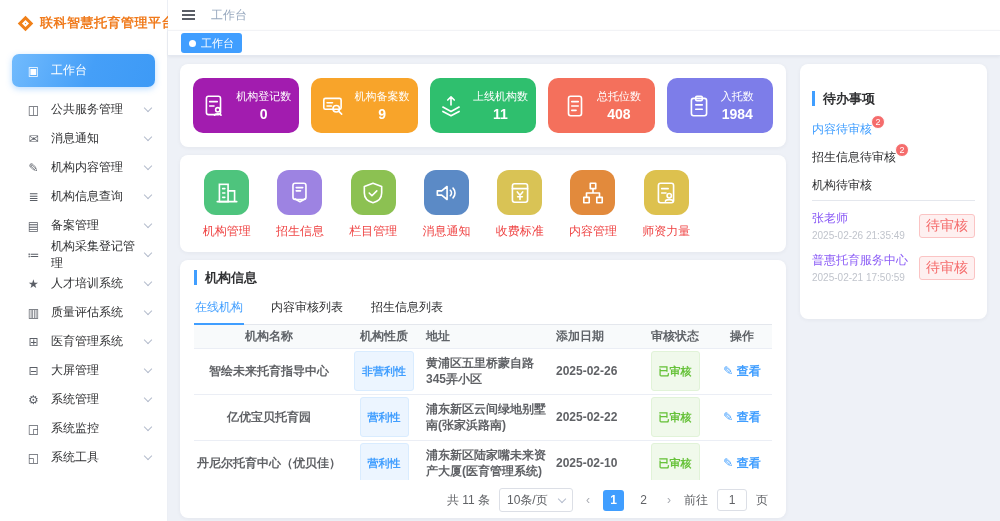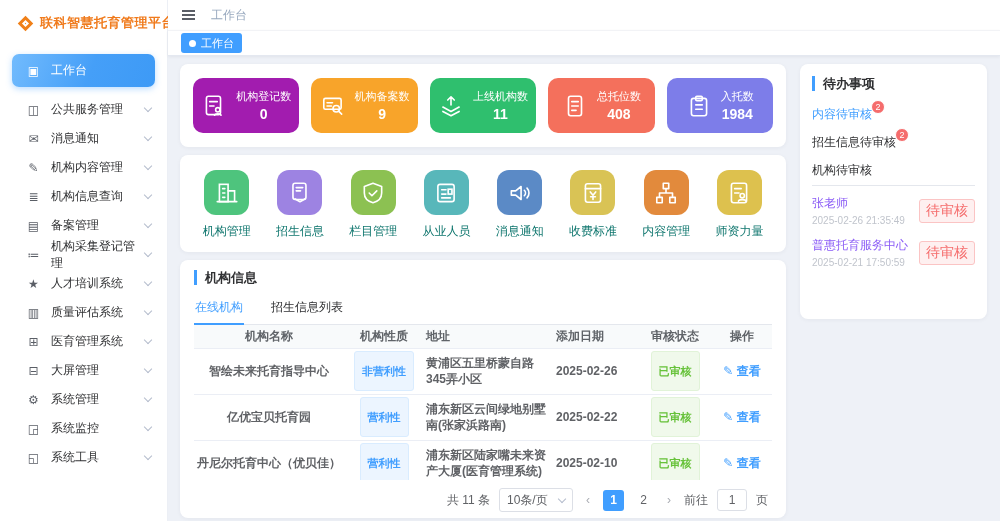--- a/index.html
+++ b/index.html
@@ -48,21 +48,21 @@
   .stat-tile { height:55px; border-radius:10px; display:flex; align-items:center; justify-content:center; gap:9px; color:#fff; cursor:pointer; }
   .stat-text { display:flex; flex-direction:column; align-items:center; }
   .stat-label { font-size:11px; }
   .stat-value { font-size:14px; font-weight:700; margin-top:2px; }
 
   
   .apps-card { padding:15px 10px 12px; }
   .apps-grid { display:grid; grid-template-columns:repeat(8,1fr); }
   .app { display:flex; flex-direction:column; align-items:center; gap:8px; cursor:pointer; }
   .app-icon { width:45px; height:45px; border-radius:12px; display:flex; align-items:center; justify-content:center; }
-  .app-label { font-size:12px; color:#0f766e; }
+  .app-label { font-size:12px; color:#ef4444; }
 
   
   .table-card { padding:10px 14px 6px; height:258px; display:flex; flex-direction:column; }
   .section-title { font-size:13px; font-weight:700; color:#303133; border-left:3px solid #409eff; padding-left:8px; line-height:15px; }
   .tabs { display:flex; gap:26px; border-bottom:1px solid #e4e7ed; margin-top:8px; }
   .tab { font-size:12px; color:#303133; padding:6px 1px 7px; cursor:pointer; }
   .tab.active { color:#409eff; border-bottom:2px solid #409eff; margin-bottom:-1px; }
   .tgrid { display:grid; grid-template-columns:150px 80px 130px 84px 74px 60px; align-items:center; }
   .thead { height:26px; background:#f8fafb; border-bottom:1px solid #ebeef5; color:#5f6368; font-weight:700; }
   .th { text-align:center; }
@@ -77,21 +77,21 @@
   .view-link { color:#409eff; cursor:pointer; white-space:nowrap; }
   .pager { display:flex; align-items:center; justify-content:flex-end; gap:9px; padding:8px 4px 0; color:#606266; }
   .psel { width:74px; height:24px; border:1px solid #dcdfe6; border-radius:3px; display:flex; align-items:center; justify-content:space-between; padding:0 7px; color:#606266; cursor:pointer; }
   .parrow { color:#a8abb2; font-size:12px; padding:0 4px; cursor:pointer; }
   .pnum { min-width:21px; height:21px; border-radius:3px; display:flex; align-items:center; justify-content:center; cursor:pointer; color:#606266; }
   .pnum.active { background:#409eff; color:#fff; font-weight:700; }
   .goto-input { width:30px; height:22px; border:1px solid #dcdfe6; border-radius:3px; text-align:center; font-size:12px; color:#606266; font-family:inherit; }
 
   
   .right-col { flex:1; min-width:0; }
-  .todo-card { height:255px; padding:12px 12px; }
+  .todo-card { height:255px; padding:27px 12px; }
   .todo-tabs { display:flex; flex-wrap:wrap; column-gap:24px; border-bottom:1px solid #e4e7ed; margin-top:10px; }
   .todo-tab { position:relative; font-size:12px; color:#303133; padding:5px 0 6px; cursor:pointer; }
   .todo-tab.active { color:#409eff; }
   .tab-badge { position:absolute; top:-1px; right:-13px; min-width:14px; height:14px; border-radius:8px; background:#f56c6c; color:#fff; font-size:9px; display:flex; align-items:center; justify-content:center; border:1px solid #fff; }
   .todo-item { display:flex; justify-content:space-between; align-items:center; padding:9px 0 2px; cursor:pointer; }
   .todo-name { font-size:12px; color:#8b5cf6; }
   .todo-time { font-size:10px; color:#c0c4cc; margin-top:3px; }
   .todo-status { font-size:14px; padding:2px 6px; }
 
   svg { display:block; }
@@ -284,30 +284,20 @@
           <div class="app">
             <span class="app-icon" style="background-color: rgb(140, 193, 82);">
               <svg width="26" height="26" viewBox="0 0 24 24" fill="none" stroke="#fff" stroke-width="1.5" stroke-linecap="round" stroke-linejoin="round">
                   <path d="M12 3l8 3v6c0 5-3.5 7.8-8 9-4.5-1.2-8-4-8-9V6z"></path>
                   <path d="M8.5 12l2.5 2.5 4.5-4.5"></path>
                 </svg>
             </span>
             <span class="app-label">栏目管理</span>
           </div>
           <div class="app">
-            <span class="app-icon" style="background-color: rgb(88, 183, 186);">
-              <svg width="26" height="26" viewBox="0 0 24 24" fill="none" stroke="#fff" stroke-width="1.5" stroke-linecap="round">
-                  <rect x="4.5" y="4" width="15" height="16" rx="2"></rect>
-                  <path d="M8 9h4M8 13h4M8 16.5h8"></path>
-                  <rect x="14" y="8.5" width="3.5" height="4.5"></rect>
-                </svg>
-            </span>
-            <span class="app-label">从业人员</span>
-          </div>
-          <div class="app">
             <span class="app-icon" style="background-color: rgb(91, 138, 198);">
               <svg width="26" height="26" viewBox="0 0 24 24" fill="none" stroke="#fff" stroke-width="1.5" stroke-linecap="round" stroke-linejoin="round">
                   <path d="M4 10v4h4l5 4V6l-5 4z"></path>
                   <path d="M16 9.5c1.4 1.4 1.4 3.6 0 5"></path>
                   <path d="M18.5 7.5c2.4 2.6 2.4 6.4 0 9"></path>
                 </svg>
             </span>
             <span class="app-label">消息通知</span>
           </div>
           <div class="app">
@@ -342,20 +332,21 @@
             </span>
             <span class="app-label">师资力量</span>
           </div>
         </div>
       </div>
 
       <div class="card table-card">
         <div class="section-title">机构信息</div>
         <div class="tabs">
           <span class="tab active">在线机构</span>
+          <span class="tab">内容审核列表</span>
           <span class="tab">招生信息列表</span>
         </div>
         <div class="tgrid thead">
           <span class="th">机构名称</span>
           <span class="th">机构性质</span>
           <span class="th left">地址</span>
           <span class="th left">添加日期</span>
           <span class="th">审核状态</span>
           <span class="th">操作</span>
         </div>

